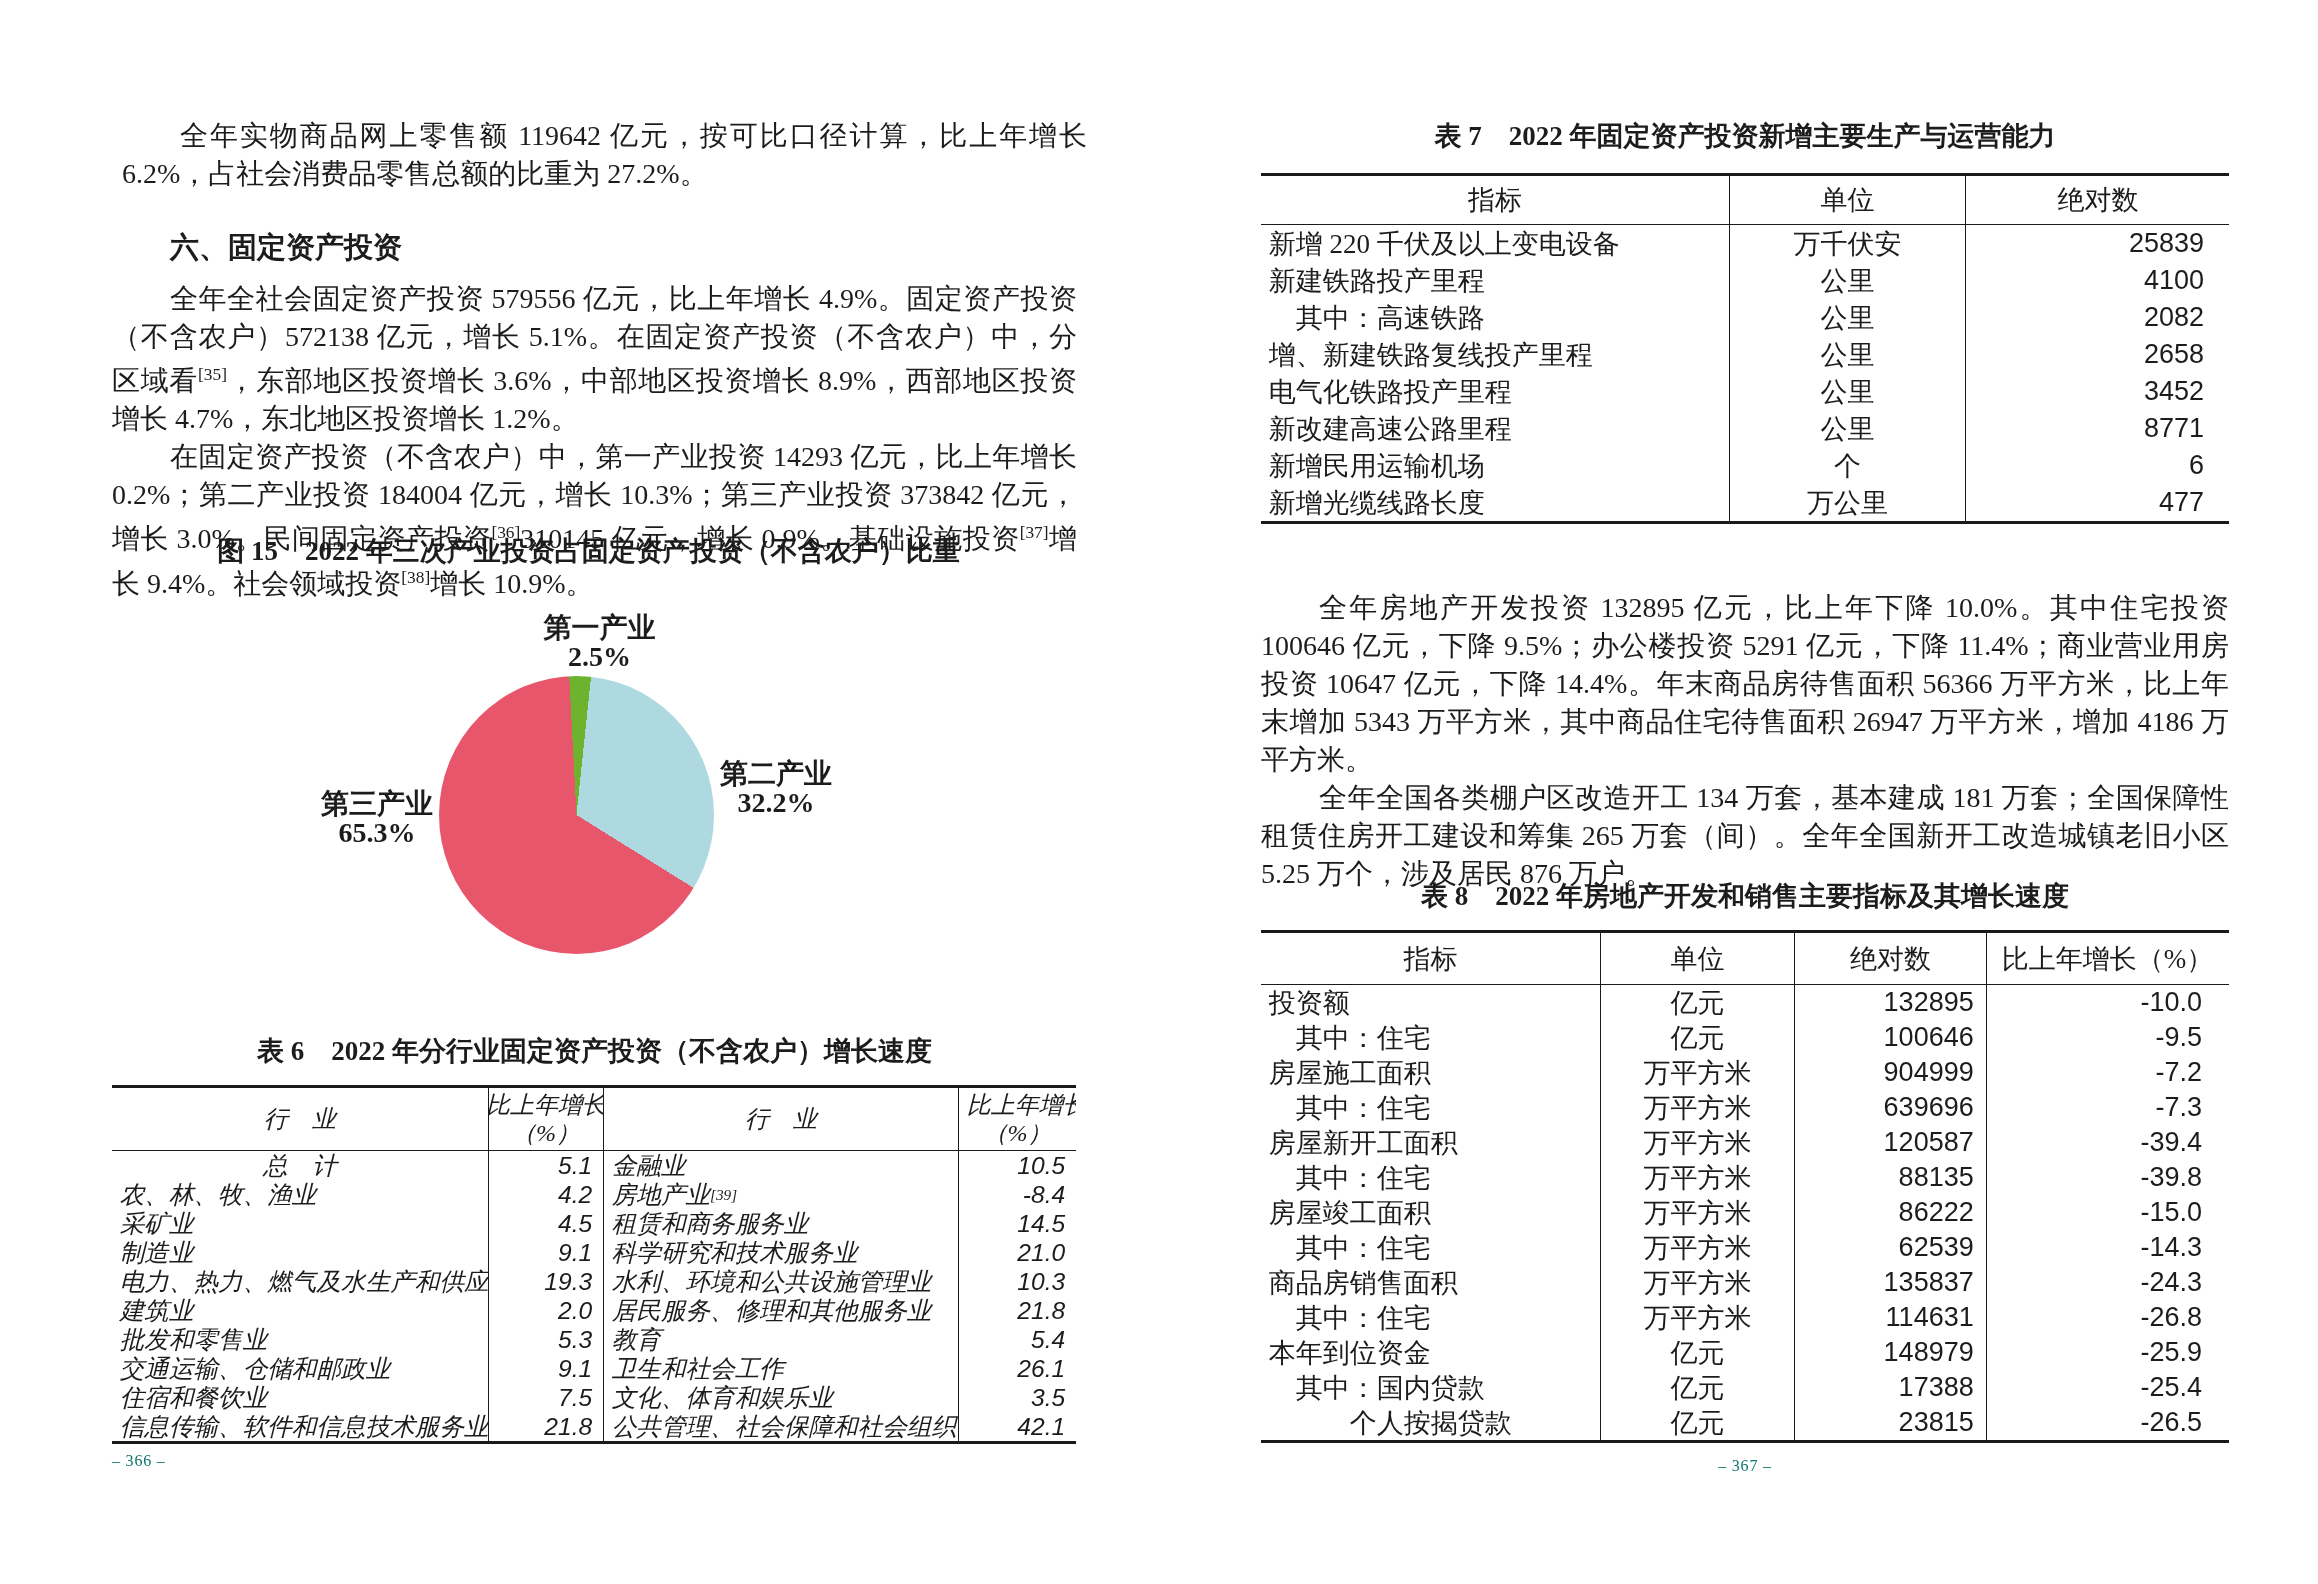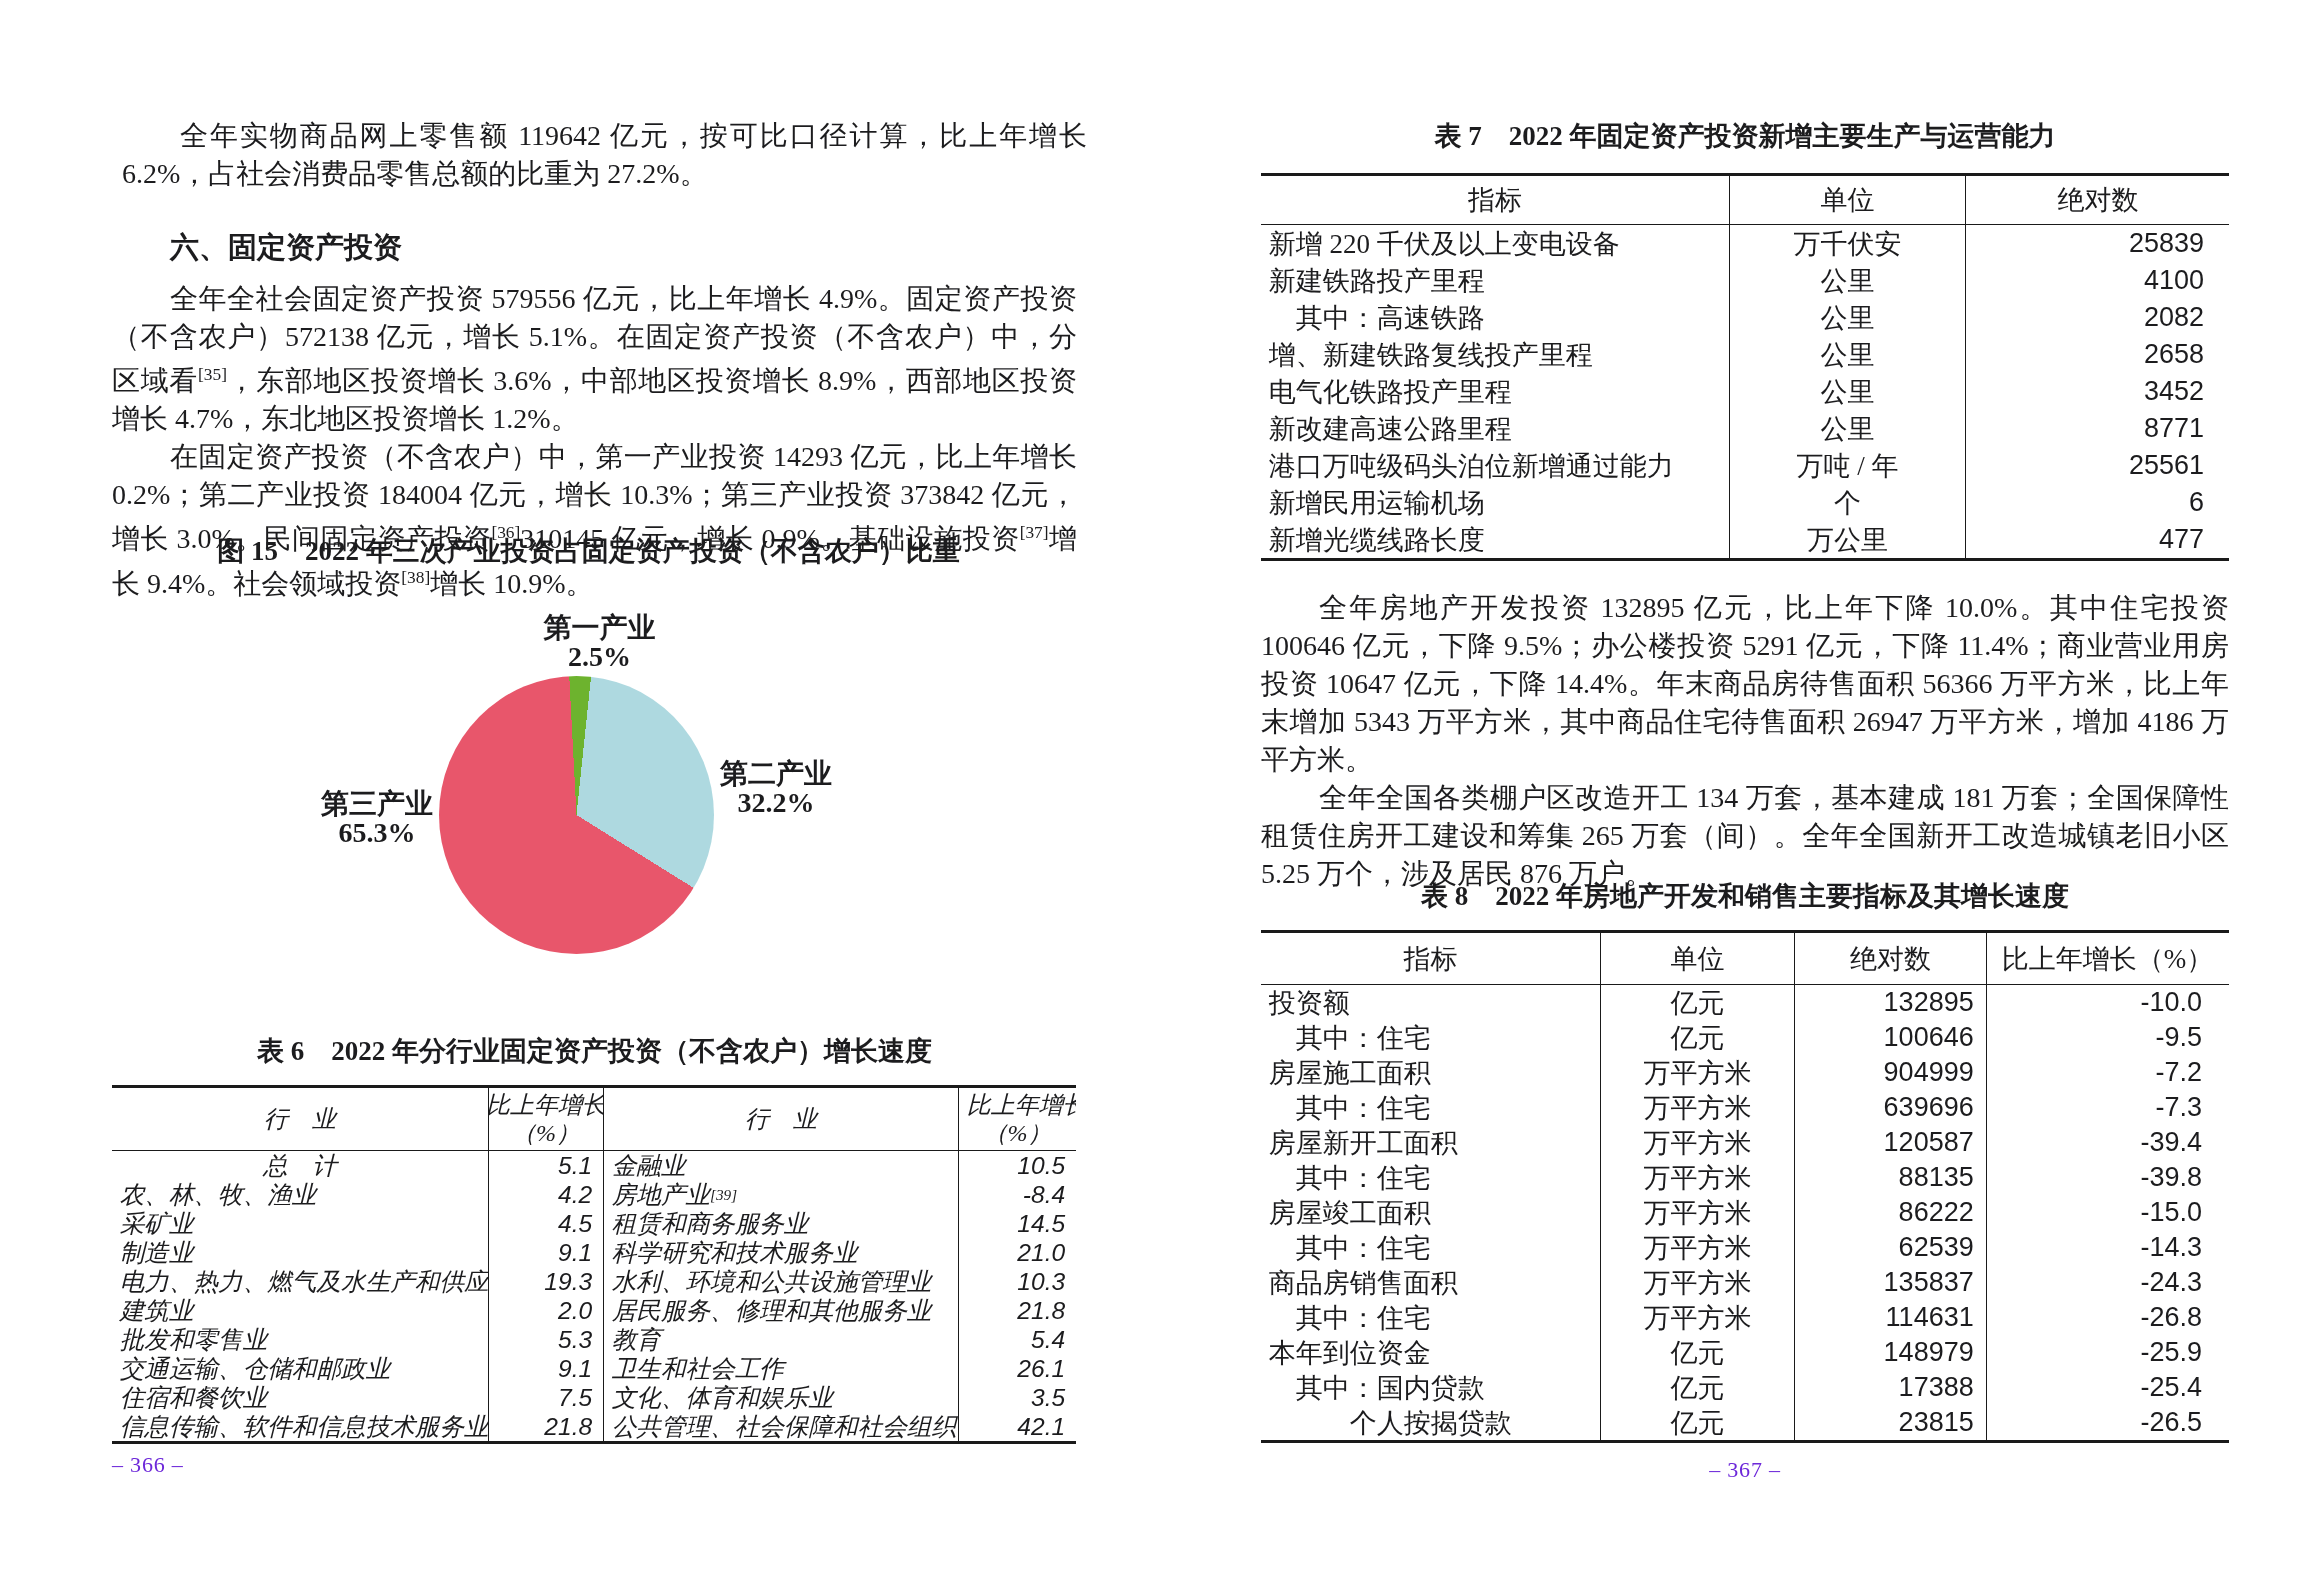--- a/index.html
+++ b/index.html
@@ -13,21 +13,21 @@
   
   .para { font-size:28px; line-height:38px; text-align:justify; text-justify:inter-ideograph; }
   .para p { margin:0; text-indent:58px; }
   .heading { font-weight:bold; font-size:29px; text-indent:58px; }
   sup { font-size:0.62em; vertical-align:super; }
 
   
   .title { font-weight:bold; font-size:27px; text-align:center; white-space:nowrap;font-family:Liberation Serif, serif; }
 
   
-  .pagenum { font-size:22px; letter-spacing:0.8px; color:#6d28d9; }
+  .pagenum { font-size:16px; letter-spacing:0.8px; color:#0f766e; }
 
   
   .tbl-head { display:grid; align-items:center;
     border-top:3.1px solid #1a1a1a; border-bottom:1.5px solid #1a1a1a; }
   .tbl-body { display:grid; border-bottom:3.1px solid #1a1a1a; }
   .row { display:grid; align-items:center; }
   .cell { padding:0 7.7px; overflow:hidden; white-space:nowrap; }
   .cell.sep { border-right:1.5px solid #1a1a1a; height:100%; display:flex; align-items:center; }
   .hcell { text-align:center; justify-content:center; }
   .hcell .h2line { line-height:28px; }
@@ -214,25 +214,20 @@
         <div class="cell sep">电气化铁路投产里程</div>
         <div class="cell sep unit">公里</div>
         <div class="cell num">3452</div>
       </div>
       <div class="row">
         <div class="cell sep">新改建高速公路里程</div>
         <div class="cell sep unit">公里</div>
         <div class="cell num">8771</div>
       </div>
       <div class="row">
-        <div class="cell sep">港口万吨级码头泊位新增通过能力</div>
-        <div class="cell sep unit">万吨 / 年</div>
-        <div class="cell num">25561</div>
-      </div>
-      <div class="row">
         <div class="cell sep">新增民用运输机场</div>
         <div class="cell sep unit">个</div>
         <div class="cell num">6</div>
       </div>
       <div class="row">
         <div class="cell sep">新增光缆线路长度</div>
         <div class="cell sep unit">万公里</div>
         <div class="cell num">477</div>
       </div>
     </div>

